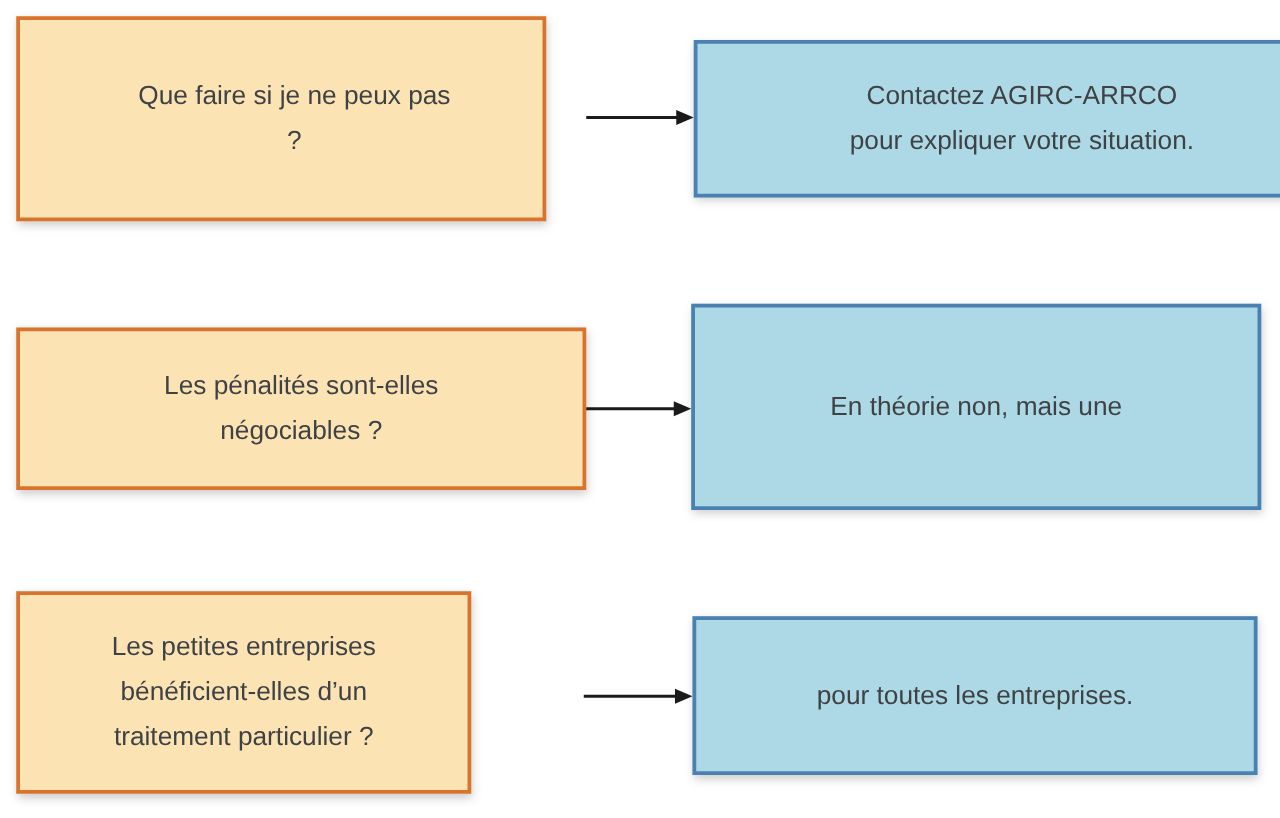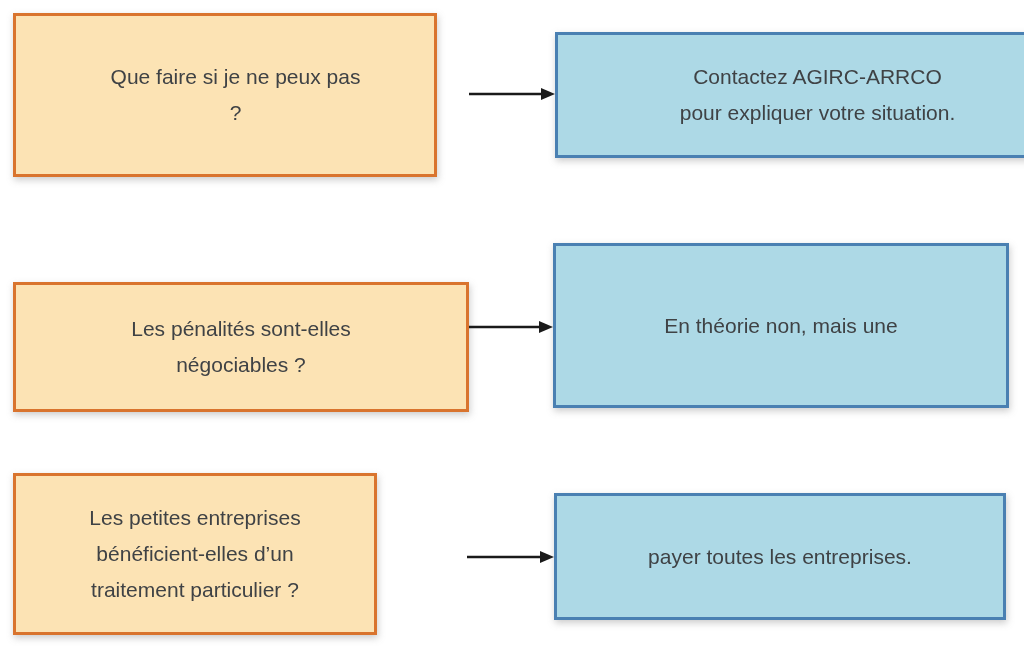--- a/index.html
+++ b/index.html
@@ -69,21 +69,21 @@
   </div>
   <svg class="arrow" style="left:469px; top:86px;" width="86" height="16">
     <line x1="0" y1="8" x2="73" y2="8"></line>
     <polygon points="72,2 86,8 72,14"></polygon>
   </svg>
   <div class="box abox" style="left:555px; top:32px; width:525px; height:126px;">
     <div class="line">Contactez AGIRC-ARRCO</div>
     <div class="line">pour expliquer votre situation.</div>
   </div>
 
-  <div class="box qbox" style="left:13px; top:262px; width:456px; height:130px;margin-top:20px;">
+  <div class="box qbox" style="left:13px; top:262px; width:456px; height:130px;">
     <div class="line">Les pénalités sont-elles</div>
     <div class="line">négociables ?</div>
   </div>
   <svg class="arrow" style="left:469px; top:319px;" width="84" height="16">
     <line x1="0" y1="8" x2="71" y2="8"></line>
     <polygon points="70,2 84,8 70,14"></polygon>
   </svg>
   <div class="box abox" style="left:553px; top:243px; width:456px; height:165px;">
     <div class="line">En théorie non, mais une</div>
   </div>
@@ -91,16 +91,16 @@
   <div class="box qbox" style="left:13px; top:473px; width:364px; height:162px;">
     <div class="line">Les petites entreprises</div>
     <div class="line">bénéficient-elles d’un</div>
     <div class="line">traitement particulier ?</div>
   </div>
   <svg class="arrow" style="left:467px; top:549px;" width="87" height="16">
     <line x1="0" y1="8" x2="74" y2="8"></line>
     <polygon points="73,2 87,8 73,14"></polygon>
   </svg>
   <div class="box abox" style="left:554px; top:493px; width:452px; height:127px;">
-    <div class="line">payer toutes les entreprises.</div>
+    <div class="line">pour toutes les entreprises.</div>
   </div>
 
 </div>
 
 </body></html>

